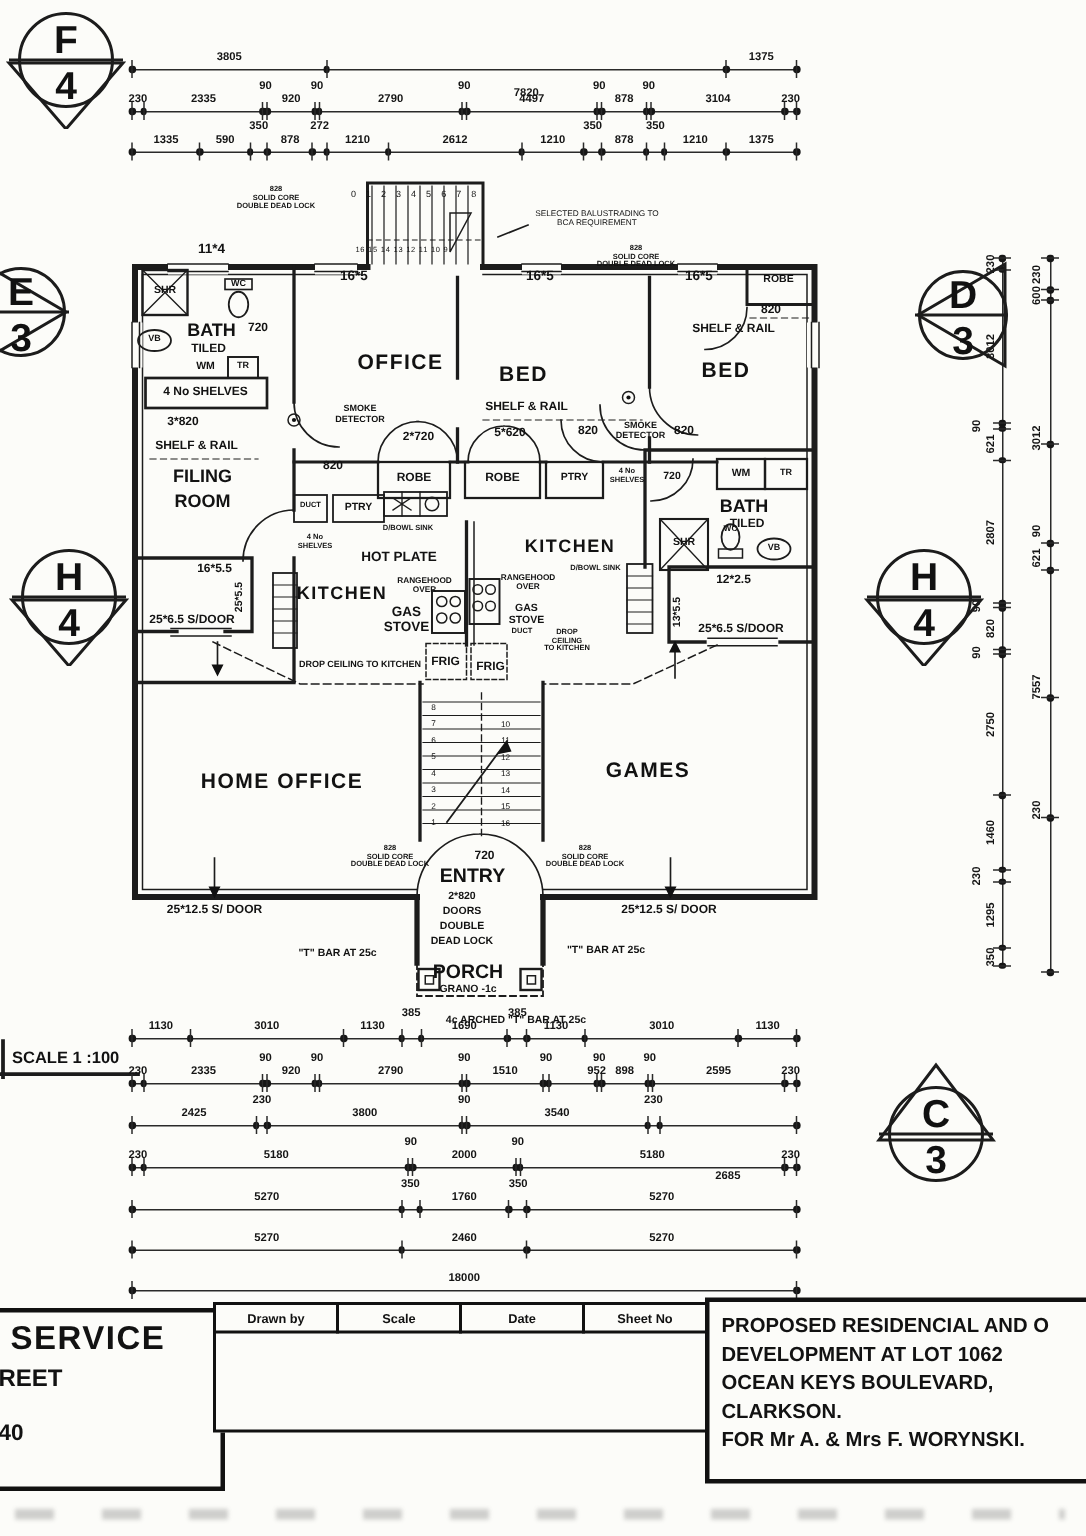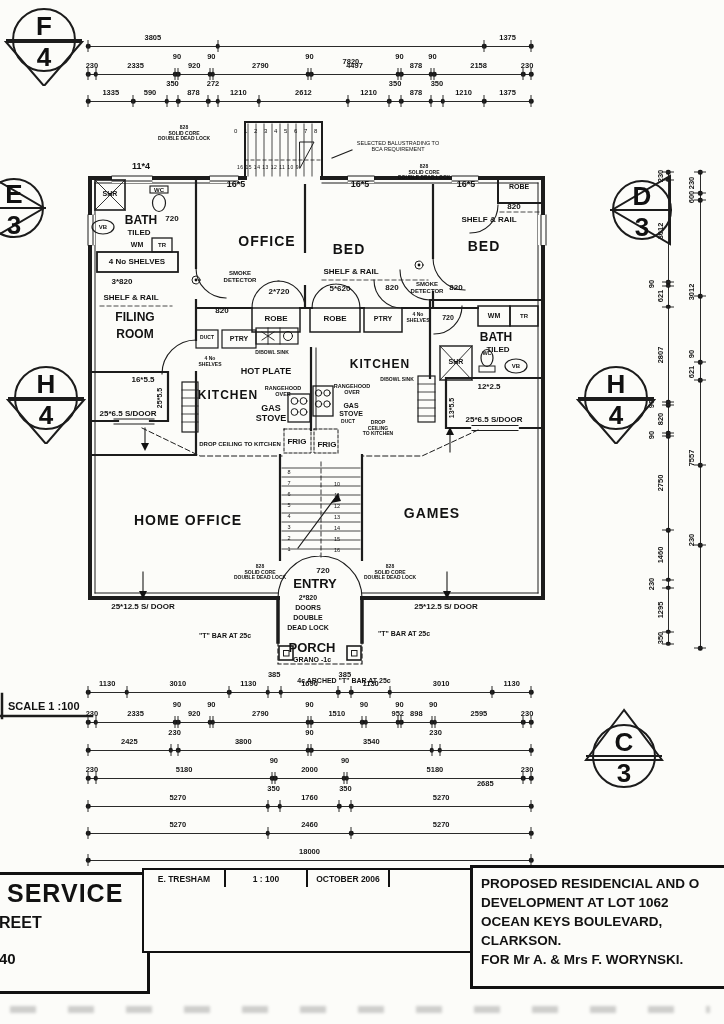--- a/index.html
+++ b/index.html
@@ -14,21 +14,21 @@
   .hl{position:absolute;height:1.2px;background:#2a2a2a;}
   .vl{position:absolute;width:1.2px;background:#2a2a2a;}
   .dot{position:absolute;width:4.5px;height:4.5px;background:#161616;border-radius:50%;
        transform:translate(-50%,-50%);}
   .vt{position:absolute;width:1px;height:12px;background:#2a2a2a;transform:translate(-50%,-50%);}
   .ht{position:absolute;height:1px;width:12px;background:#2a2a2a;transform:translate(-50%,-50%);}
   .marker{position:absolute;width:80px;height:84px;}
   
   .tb{position:absolute;left:0;top:868px;width:724px;height:156px;}
   .tb-left{position:absolute;left:-4px;top:4px;width:148px;height:116px;border:3px solid #111;}
-  .tb-service{font-weight:bold;font-size:25px;letter-spacing:1px;margin:4px 0 0 8px;}
+  .tb-service{font-weight:bold;font-size:22px;letter-spacing:1px;margin:4px 0 0 8px;}
   .tb-reet{font-weight:bold;font-size:16px;margin:6px 0 0 0;}
   .tb-40{font-weight:bold;font-size:15px;margin:18px 0 0 0;}
   .tb-table{position:absolute;left:142px;top:0;width:326px;border:2px solid #111;background:#fcfcf9;}
   .tb-row{display:flex;}
   .tb-cell{flex:1;border-right:2px solid #111;text-align:center;font-size:8.5px;font-weight:bold;
            padding:4px 0 3px 0;min-height:10px;}
   .tb-cell:last-child{border-right:none;}
   .tb-head .tb-cell{border-bottom:2px solid #111;}
   .tb-empty{height:64px;}
   .tb-right{position:absolute;left:470px;top:-3px;width:246px;height:112px;
@@ -315,21 +315,21 @@
       <div class="vt" style="left: 397.998px; top: 74px;"></div>
       <div class="dlbl" style="left: 399.531px; top: 61px;">90</div>
       <div class="dot" style="left: 401.065px; top: 74px;"></div>
       <div class="vt" style="left: 401.065px; top: 74px;"></div>
       <div class="dlbl" style="left: 416.024px; top: 70px;">878</div>
       <div class="dot" style="left: 430.984px; top: 74px;"></div>
       <div class="vt" style="left: 430.984px; top: 74px;"></div>
       <div class="dlbl" style="left: 432.518px; top: 61px;">90</div>
       <div class="dot" style="left: 434.051px; top: 74px;"></div>
       <div class="vt" style="left: 434.051px; top: 74px;"></div>
-      <div class="dlbl" style="left: 478.607px; top: 70px;">2158</div>
+      <div class="dlbl" style="left: 478.607px; top: 70px;">3104</div>
       <div class="dot" style="left: 523.162px; top: 74px;"></div>
       <div class="vt" style="left: 523.162px; top: 74px;"></div>
       <div class="dlbl" style="left: 527.081px; top: 70px;">230</div>
       <div class="dot" style="left: 531px; top: 74px;"></div>
       <div class="vt" style="left: 531px; top: 74px;"></div>
       <div class="hl" style="left: 88px; top: 101px; width: 443px;"></div>
       <div class="dot" style="left: 88px; top: 101px;"></div>
       <div class="vt" style="left: 88px; top: 101px;"></div>
       <div class="dlbl" style="left: 110.746px; top: 97px;">1335</div>
       <div class="dot" style="left: 133.493px; top: 101px;"></div>
@@ -644,25 +644,25 @@
         </svg></div>
     </div>
 
   <div class="tb">
     <div class="tb-left">
       <div class="tb-service">SERVICE</div>
       <div class="tb-reet">REET</div>
       <div class="tb-40">40</div>
     </div>
     <div class="tb-table">
-      <div class="tb-row" id="tb-vals">
-          <div class="tb-cell">E. TRESHAM</div>
-          <div class="tb-cell">1 : 100</div>
-          <div class="tb-cell">OCTOBER 2006</div>
-          <div class="tb-cell"></div>
+      <div class="tb-row tb-head" id="tb-head">
+          <div class="tb-cell">Drawn by</div>
+          <div class="tb-cell">Scale</div>
+          <div class="tb-cell">Date</div>
+          <div class="tb-cell">Sheet No</div>
         </div>
       <div class="tb-empty"></div>
     </div>
     <div class="tb-right" id="tb-proj">
         <div class="tb-proj">PROPOSED RESIDENCIAL AND O</div>
         <div class="tb-proj">DEVELOPMENT AT LOT 1062</div>
         <div class="tb-proj">OCEAN KEYS BOULEVARD,</div>
         <div class="tb-proj">CLARKSON.</div>
         <div class="tb-proj">FOR Mr A. &amp; Mrs F. WORYNSKI.</div>
       </div>

